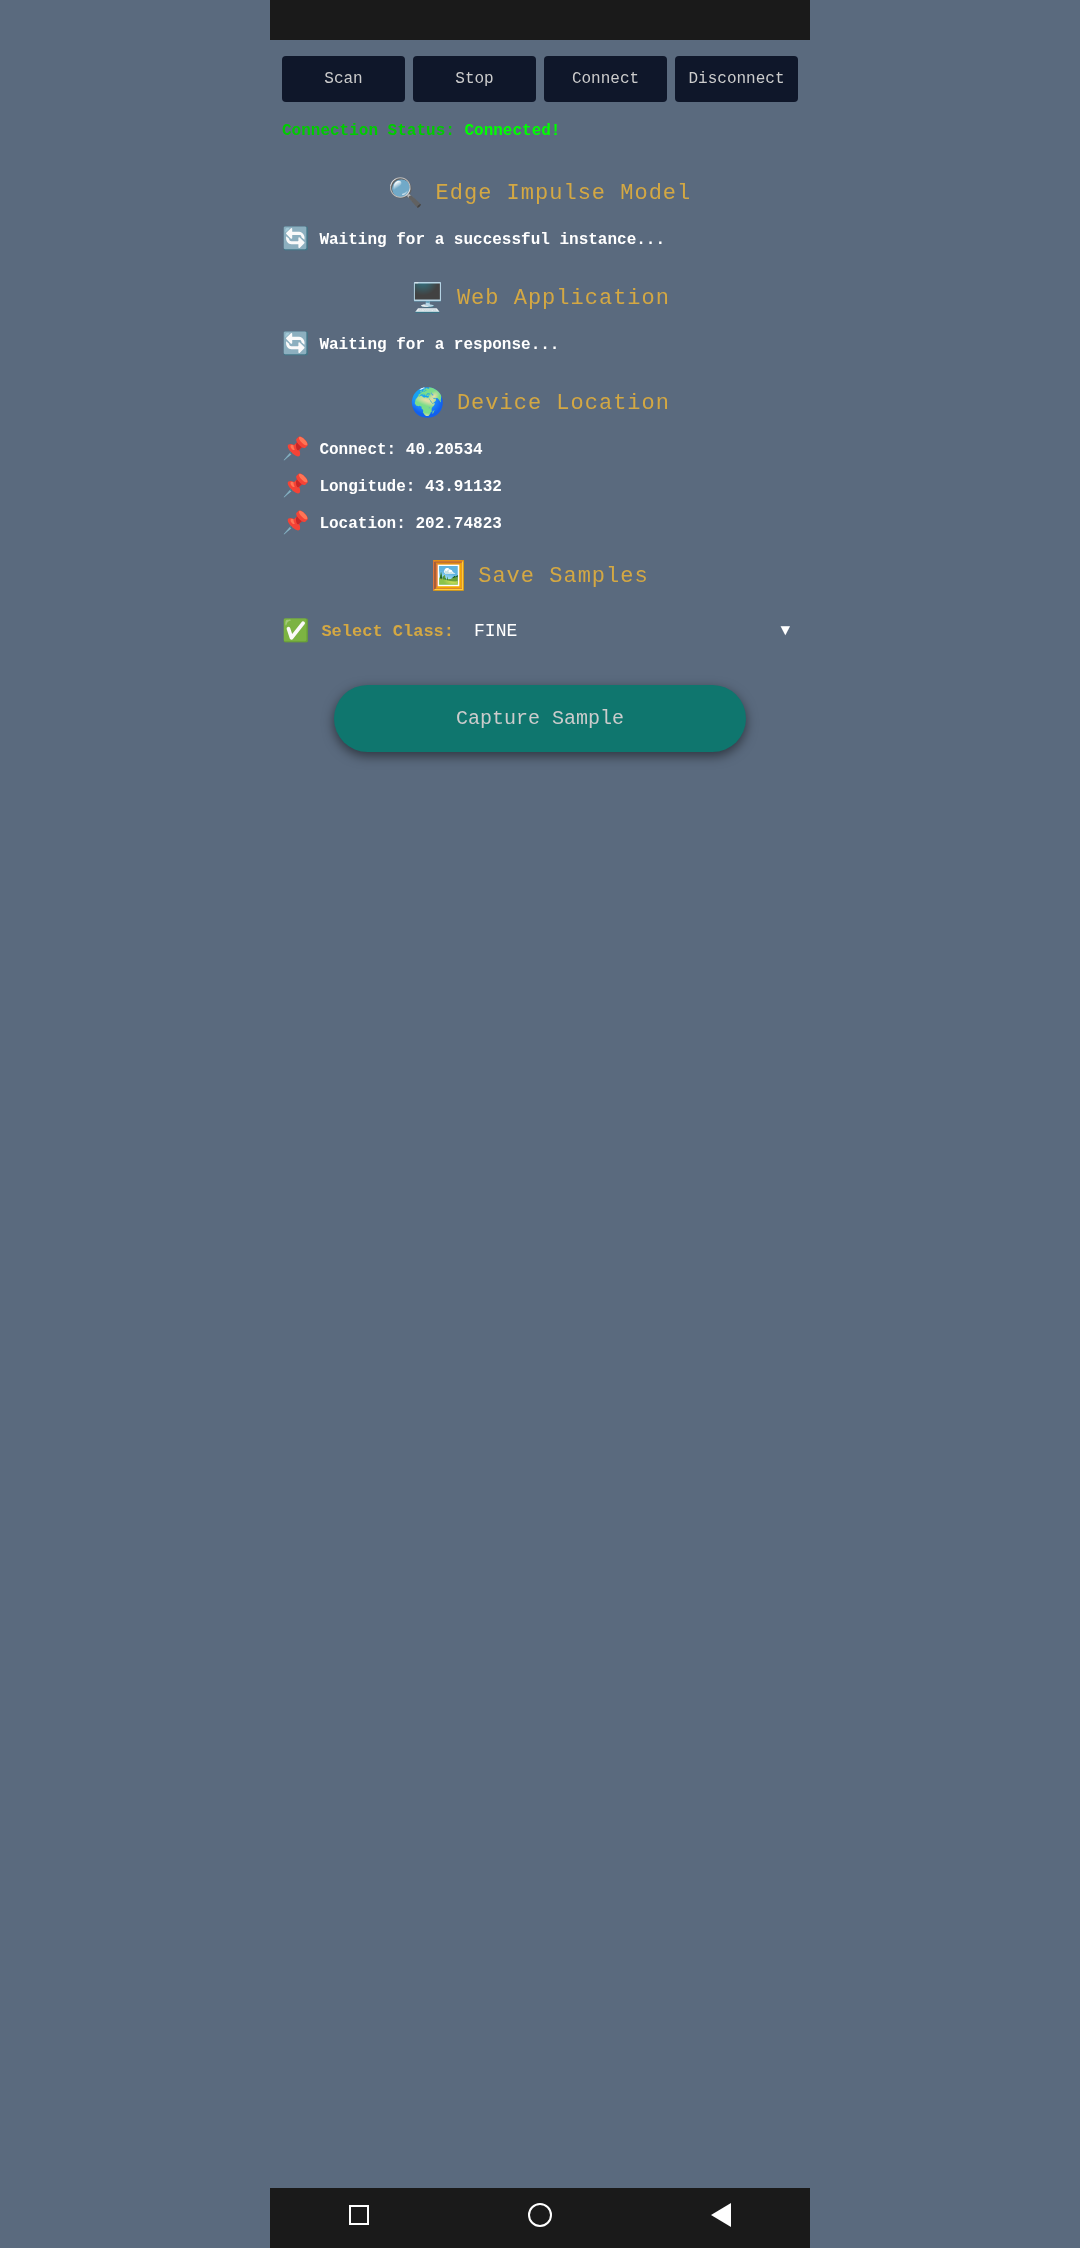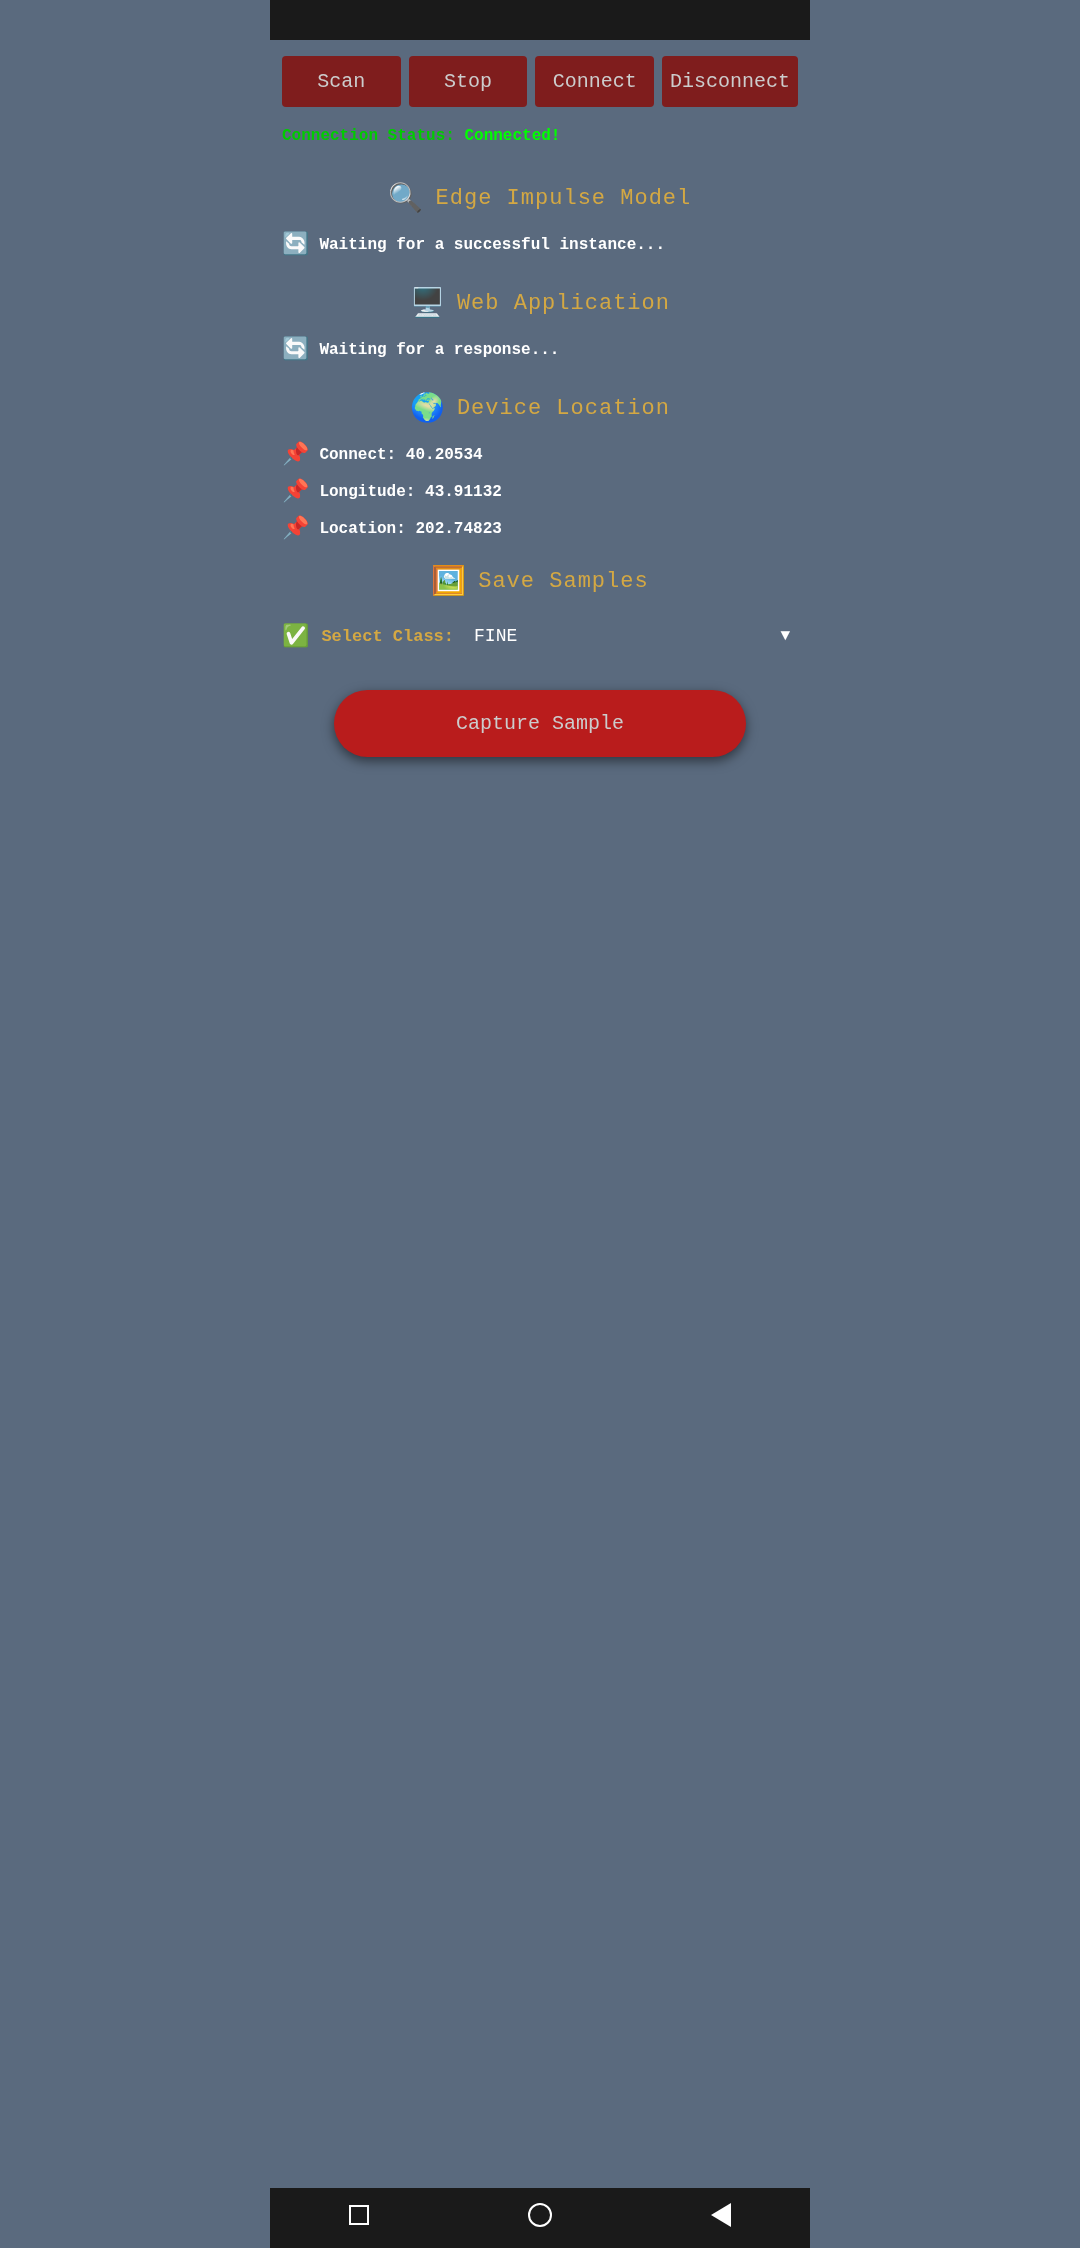--- a/index.html
+++ b/index.html
@@ -40,26 +40,26 @@
     .button-row {
       display: flex;
       flex-direction: row;
       gap: 8px;
       margin-bottom: 20px;
       flex-wrap: nowrap;
     }
 
     .action-button {
       flex: 1;
-      background-color: #7f1d1d;
+      background-color: #0f172a;
       color: #ccc;
       border: none;
       border-radius: 4px;
       padding: 14px 8px;
-      font-size: 20px;
+      font-size: 16px;
       font-family: 'Courier New', Courier, monospace;
       cursor: pointer;
       text-align: center;
     }
 
     .connection-status {
       color: #00cc00;
       font-size: 16px;
       font-weight: bold;
       margin-bottom: 24px;
@@ -168,21 +168,21 @@
     }
 
     .capture-button-wrapper {
       display: flex;
       justify-content: center;
       margin-top: 16px;
       margin-bottom: 20px;
     }
 
     .capture-button {
-      background-color: #b91c1c;
+      background-color: #0f766e;
       color: #ccc;
       border: none;
       border-radius: 50px;
       padding: 22px 60px;
       font-size: 20px;
       font-family: 'Courier New', Courier, monospace;
       cursor: pointer;
       width: 80%;
       text-align: center;
       box-shadow: 0 4px 12px rgba(0,0,0,0.5);

